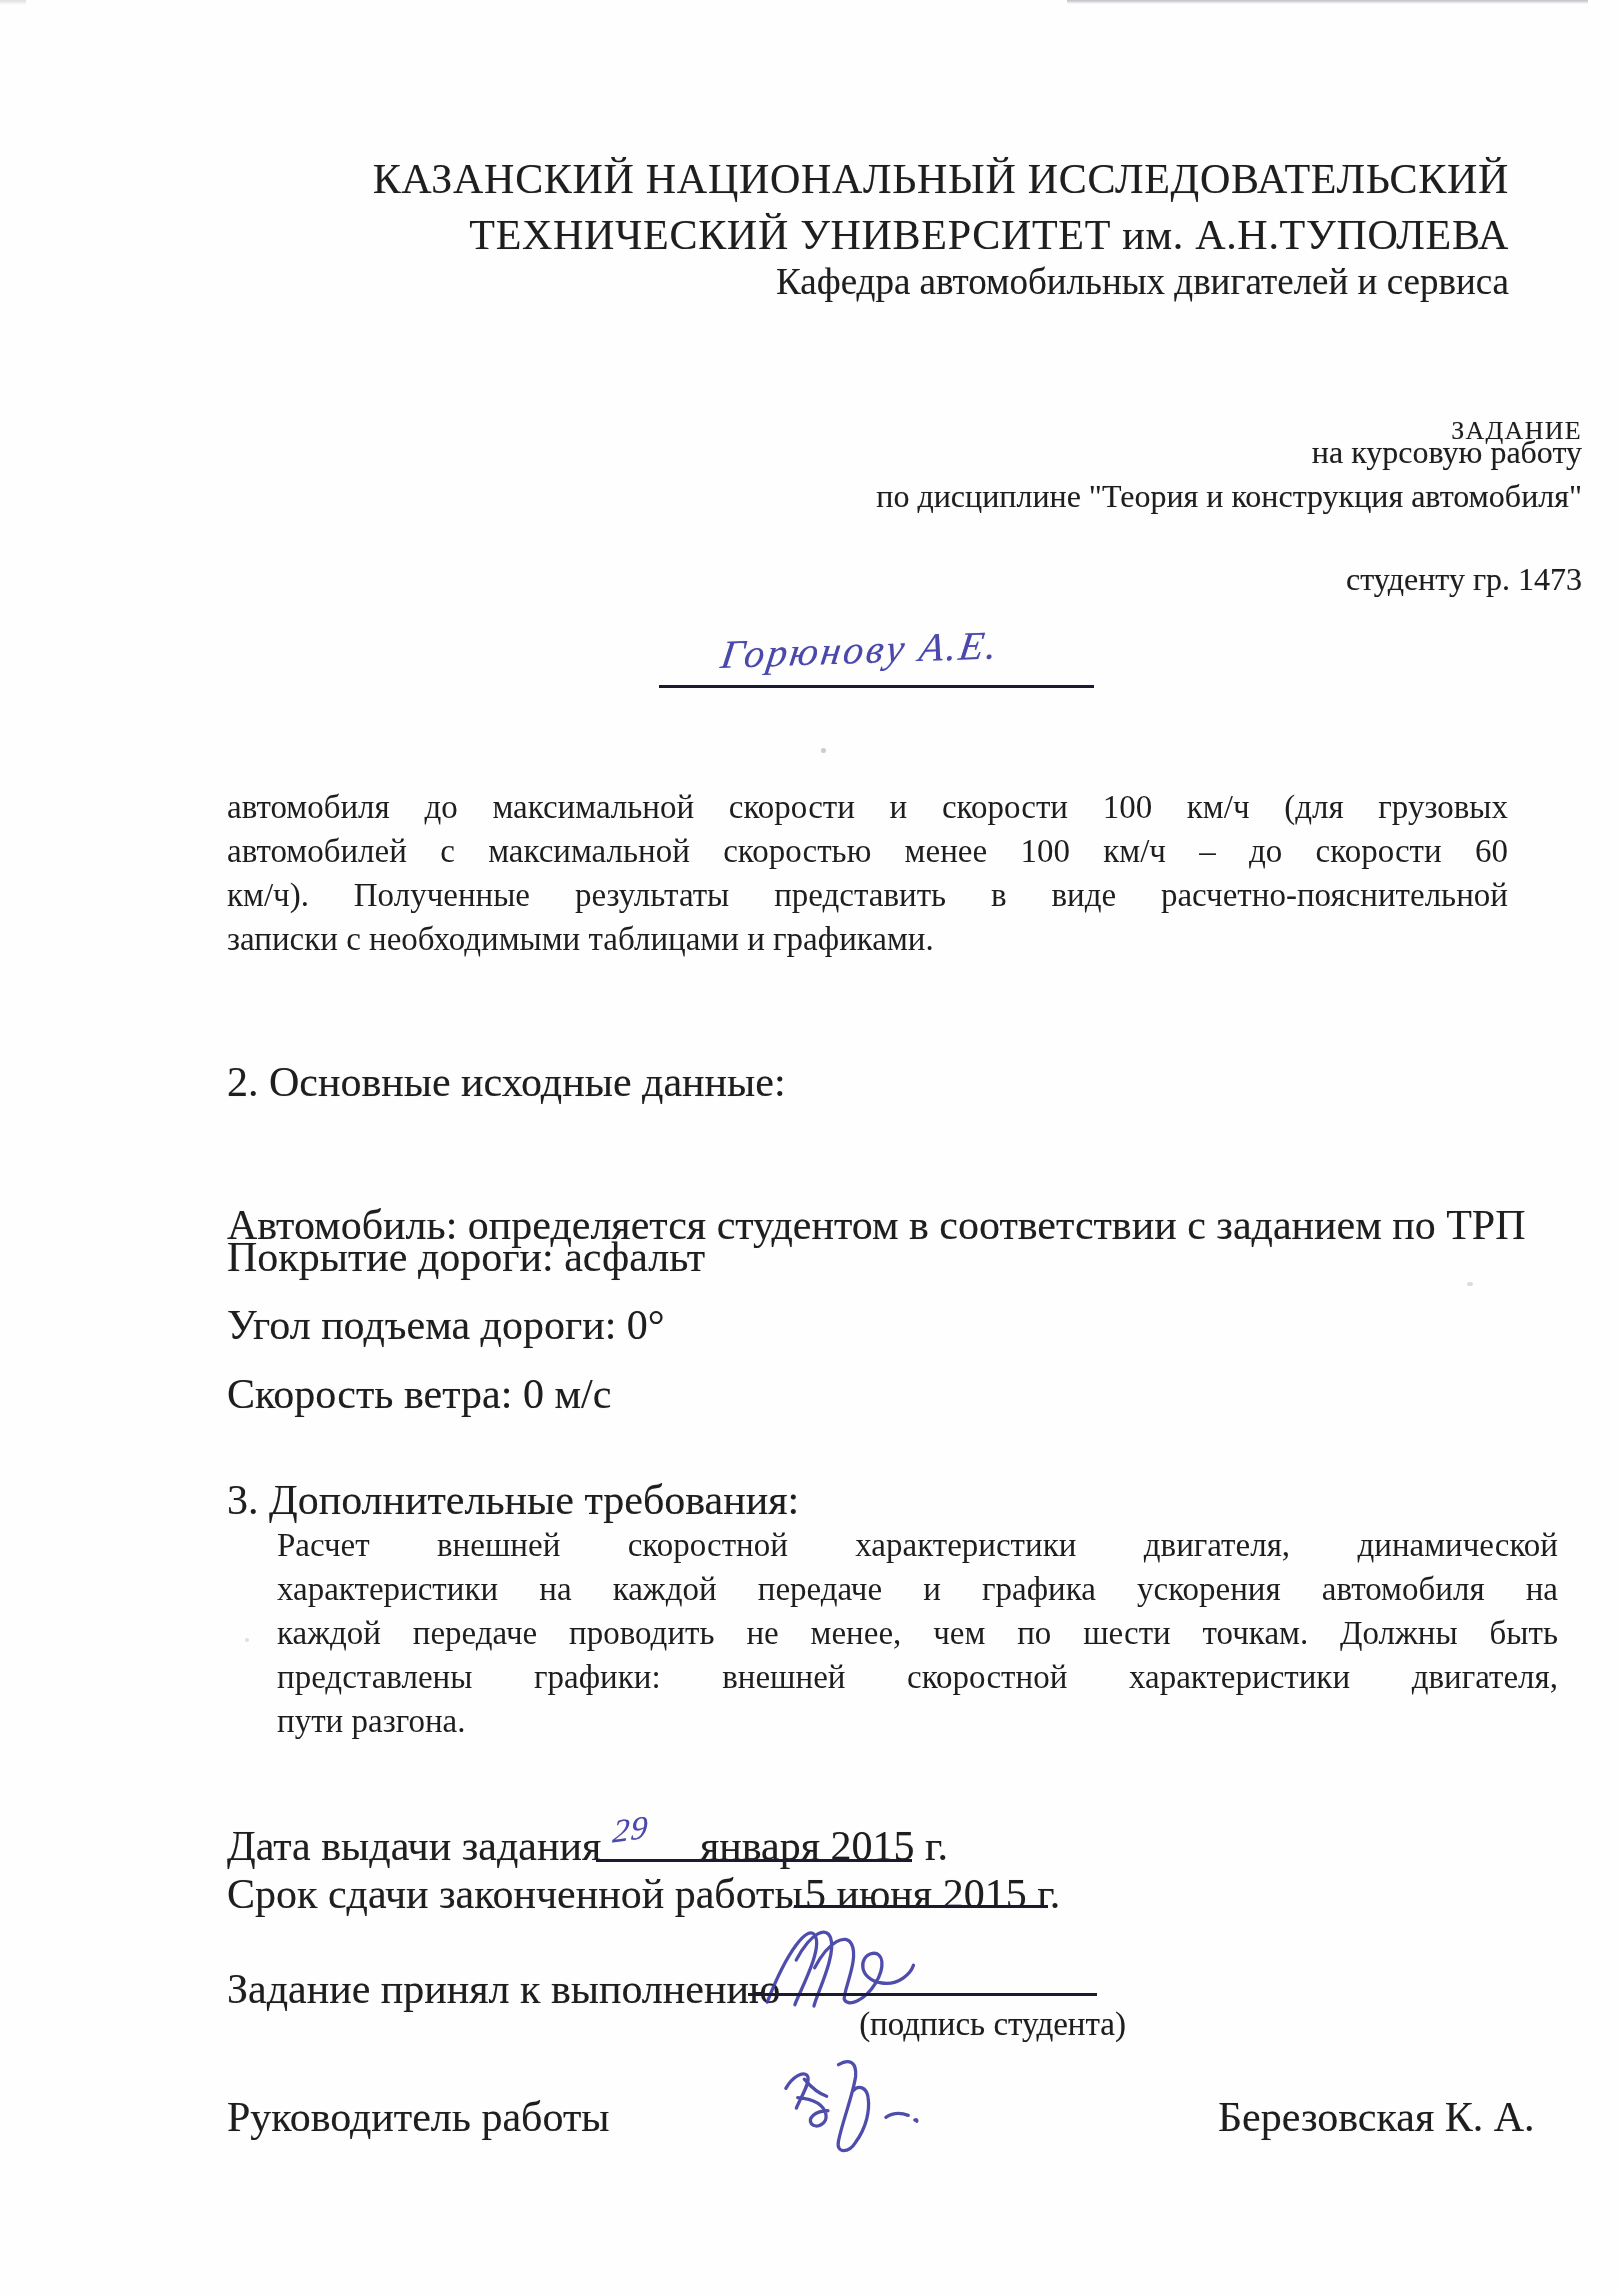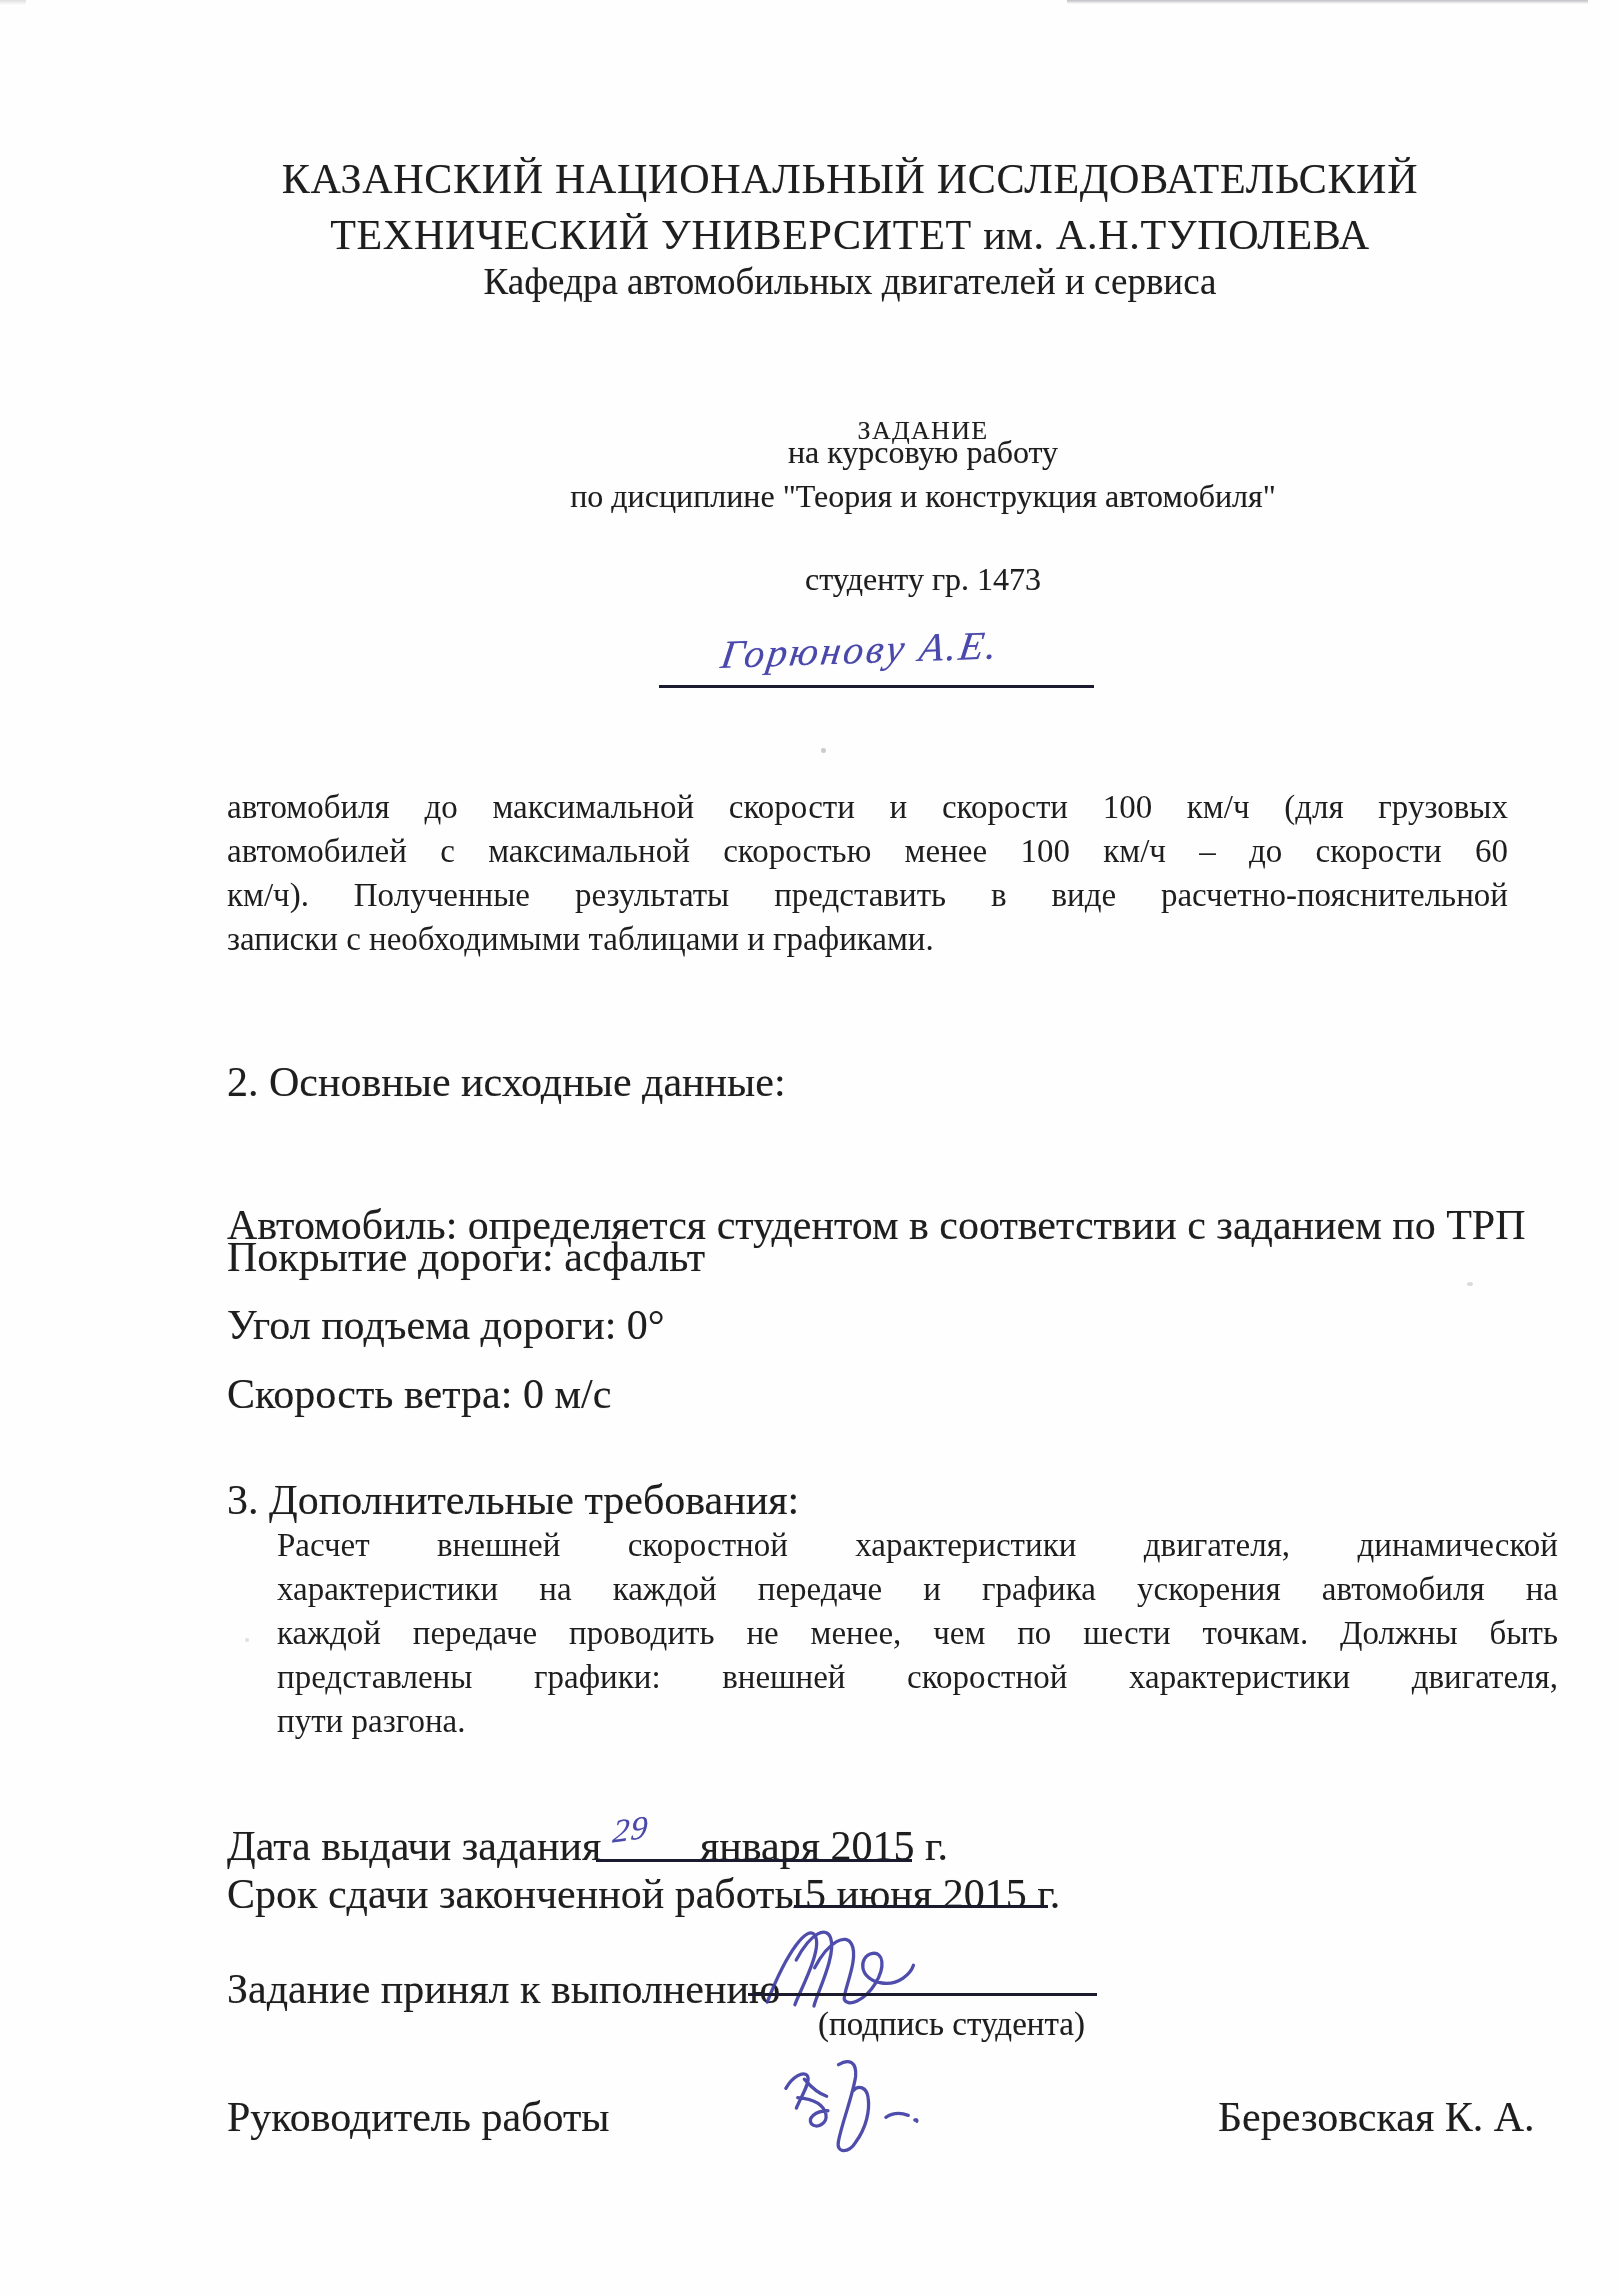--- a/index.html
+++ b/index.html
@@ -10,21 +10,21 @@
     overflow:hidden;
     font-family:"Liberation Serif","DejaVu Serif",serif;
     color:#1e1e1e;
   }
   .abs{position:absolute;}
   .t{
     color:#1e1e1e;
     text-shadow:0 0 0.7px rgba(25,25,45,.38);
     white-space:nowrap;
   }
-  .center{text-align:center;}
+  .center{text-align:right;}
   .hdr{font-size:42px;letter-spacing:0.7px;}
   .hdr3{font-size:37px;}
   .ttl{font-size:26px;letter-spacing:1.3px;margin-top:32px;}
   .sub{font-size:32px;}
   .body-t{font-size:42px;}
   .para{
     width:1281px;
     font-size:33px;
     line-height:44px;
     white-space:normal;

